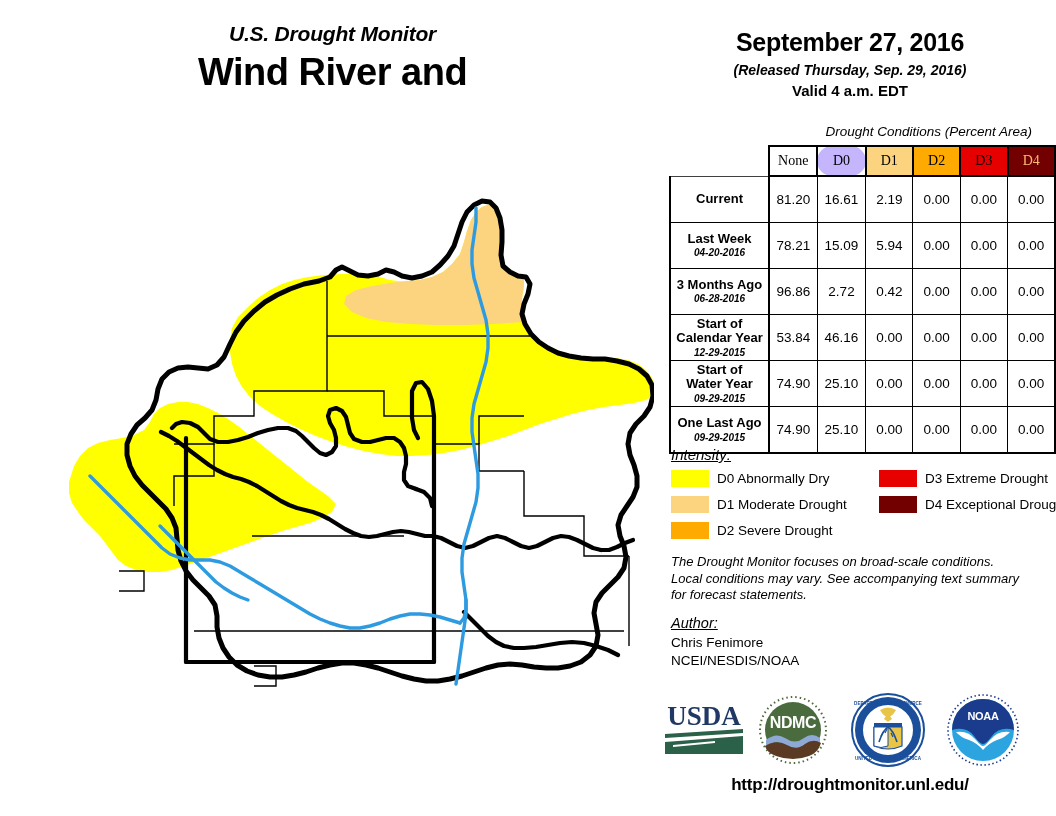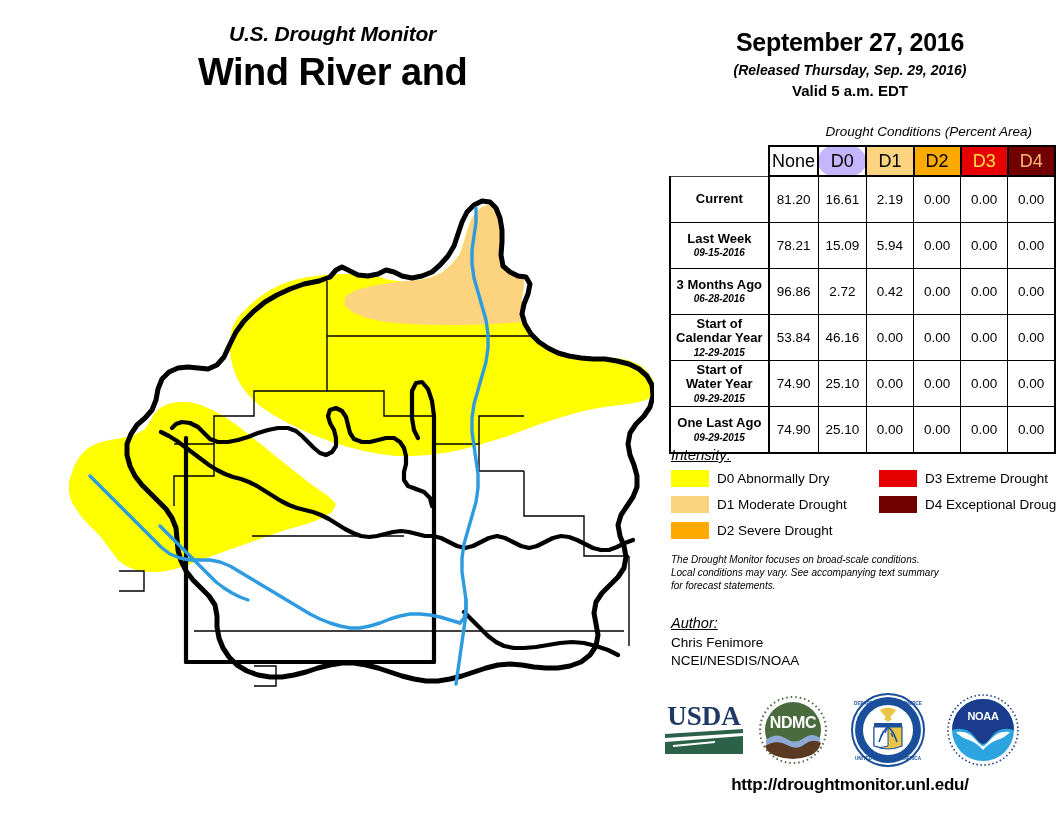--- a/index.html
+++ b/index.html
@@ -85,21 +85,22 @@
   #cond-table th, #cond-table td {
     border: 1px solid #000;
     text-align: center;
     vertical-align: middle;
     font-size: 13.5px;
     background: #ffffff;
   }
   #cond-table thead th {
     height: 26px;
     font-weight: normal;
-    font-size: 18px;
+    font-size: 14px;
+    font-family: Liberation Serif, serif;
   }
   #cond-table thead th.corner-cell {
     border: none;
     background: transparent;
   }
   #cond-table thead th.cat-head {
     border: 2px solid #000;
     width: 46px;
   }
   #cond-table tbody td {
@@ -162,21 +163,21 @@
     height: 17px;
     border: 0;
     flex: none;
   }
   .legend-label {
     font-size: 13.5px;
     margin-left: 8px;
   }
   #legend-note {
     margin-top: 6px;
-    font-size: 10px;
+    font-size: 13px;
     font-style: italic;
     line-height: 1.28;
   }
 
   
   #author-block {
     position: absolute;
     left: 671px;
     top: 615px;
     width: 330px;
@@ -231,52 +232,52 @@
 <div id="title-block">
   <div id="dm-supertitle">U.S. Drought Monitor</div>
   <div id="region-title">
     <div>Wind River and</div>
   </div>
 </div>
 
 <div id="date-block">
   <div id="valid-date">September 27, 2016</div>
   <div id="released-date">(Released Thursday, Sep. 29, 2016)</div>
-  <div id="valid-time">Valid 5 a.m. EDT</div>
+  <div id="valid-time">Valid 4 a.m. EDT</div>
 </div>
 
 <div id="table-caption">Drought Conditions (Percent Area)</div>
 <table id="cond-table">
   <thead>
     <tr>
       <th class="corner-cell"></th>
     <th class="cat-head" style="background: rgb(255, 255, 255);">None</th>
         <th class="cat-head" style="background: #c4b5fd; border-radius: 15px;">D0</th>
         <th class="cat-head" style="background: rgb(252, 211, 127);">D1</th>
         <th class="cat-head" style="background: rgb(255, 170, 0);">D2</th>
-        <th class="cat-head" style="background: rgb(230, 0, 0); color: #fde047;">D3</th>
+        <th class="cat-head" style="background: rgb(230, 0, 0); color: #000000;">D3</th>
         <th class="cat-head" style="background: rgb(115, 0, 0); color: #fdba74;">D4</th>
       </tr>
   </thead>
   <tbody>
       <tr>
         <td class="rowlabel">
           <span class="lbl">Current</span>
         </td>
         <td>81.20</td>
         <td>16.61</td>
         <td>2.19</td>
         <td>0.00</td>
         <td>0.00</td>
         <td>0.00</td>
       </tr>
       <tr>
         <td class="rowlabel">
           <span class="lbl">Last Week</span>
-          <span class="sub">09-15-2016</span>
+          <span class="sub">04-20-2016</span>
         </td>
         <td>78.21</td>
         <td>15.09</td>
         <td>5.94</td>
         <td>0.00</td>
         <td>0.00</td>
         <td>0.00</td>
       </tr>
       <tr>
         <td class="rowlabel">

